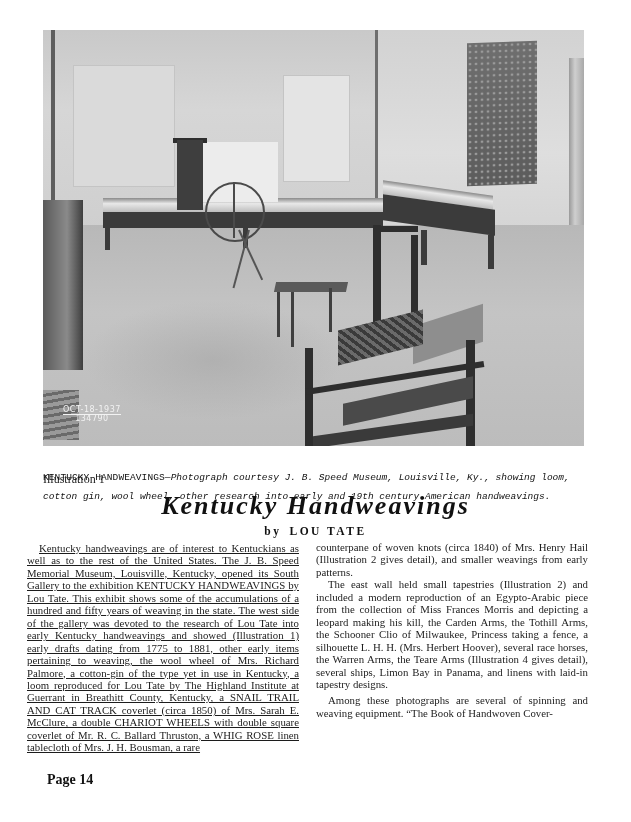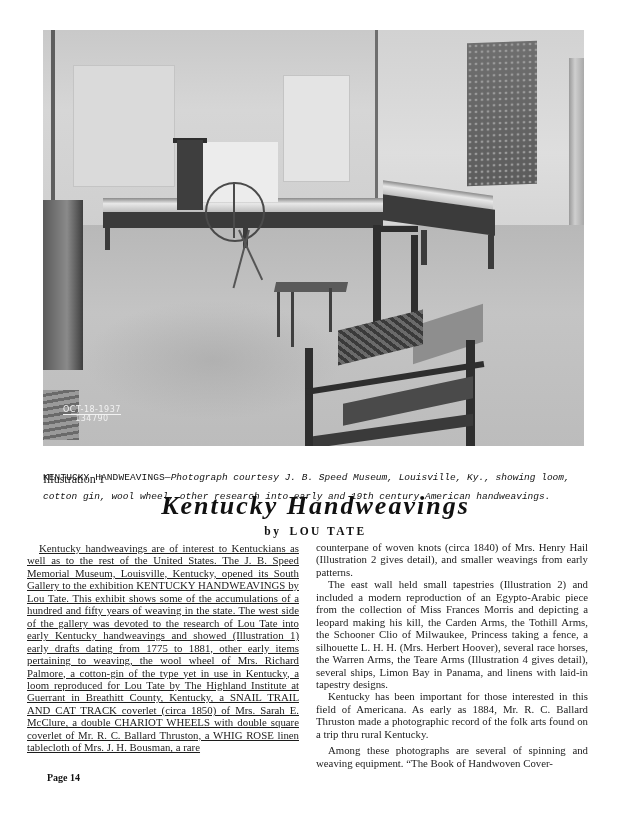--- a/index.html
+++ b/index.html
@@ -66,21 +66,21 @@
 
   
   .col { position: absolute; top: 542px; width: 272px; font-size: 10.8px; line-height: 12.45px;
          text-align: justify; color: #1c1c1c; }
   .col-left { left: 27px; text-decoration: underline; }
   .col-right { left: 316px; top: 541px; }
   .col p { margin: 0; text-indent: 12px; hyphens: manual; }
   .col p.noindent { text-indent: 0; }
   .col p.gap { margin-top: 4px; }
 
-  .page-num { position: absolute; left: 47px; top: 772px; font-size: 10px; font-weight: bold; color: #111; }
+  .page-num { position: absolute; left: 47px; top: 772px; font-size: 14px; font-weight: bold; color: #111; }
 </style>
 </head>
 <body>
 
 <div class="photo">
   <div class="wall-left"></div>
   <div class="wall-right"></div>
   <div class="wall-panel" style="left:30px;top:35px;width:100px;height:120px;"></div>
   <div class="wall-panel" style="left:240px;top:45px;width:65px;height:105px;background:#e4e4e4;"></div>
   <div class="left-post"></div>
@@ -142,17 +142,16 @@
 <div class="byline">
   <span class="by">by</span><span>LOU TATE</span>
 </div>
 
 <div class="col col-left">
   <p>Kentucky handweavings are of interest to Kentuckians as well as to the rest of the United States. The J. B. Speed Memorial Museum, Louisville, Kentucky, opened its South Gallery to the exhibition KENTUCKY HAND­WEAVINGS by Lou Tate. This exhibit shows some of the accumulations of a hundred and fifty years of weav­ing in the state. The west side of the gallery was devoted to the research of Lou Tate into early Kentucky hand­weavings and showed (Illustration 1) early drafts dating from 1775 to 1881, other early items pertaining to weav­ing, the wool wheel of Mrs. Richard Palmore, a cotton-gin of the type yet in use in Kentucky, a loom repro­duced for Lou Tate by The Highland Institute at Guer­rant in Breathitt County, Kentucky, a SNAIL TRAIL AND CAT TRACK coverlet (circa 1850) of Mrs. Sarah E. McClure, a double CHARIOT WHEELS with double square coverlet of Mr. R. C. Ballard Thruston, a WHIG ROSE linen tablecloth of Mrs. J. H. Bousman, a rare</p>
 </div>
 <div class="col col-right">
   <p class="noindent">counterpane of woven knots (circa 1840) of Mrs. Henry Hail (Illustration 2 gives detail), and smaller weavings from early patterns.</p>
   <p>The east wall held small tapestries (Illustration 2) and included a modern reproduction of an Egypto-Arabic piece from the collection of Miss Frances Morris and de­picting a leopard making his kill, the Carden Arms, the Tothill Arms, the Schooner Clio of Milwaukee, Princess taking a fence, a silhouette L. H. H. (Mrs. Herbert Hoover), several race horses, the Warren Arms, the Teare Arms (Illustration 4 gives detail), several ships, Limon Bay in Panama, and linens with laid-in tapestry designs.</p>
-  <p>Kentucky has been important for those interested in this field of Americana. As early as 1884, Mr. R. C. Ballard Thruston made a photographic record of the folk arts found on a trip thru rural Kentucky.</p>
   <p class="gap">Among these photographs are several of spinning and weaving equipment. “The Book of Handwoven Cover-</p>
 </div>
 
 <div class="page-num">Page 14</div>
 
 </body></html>

